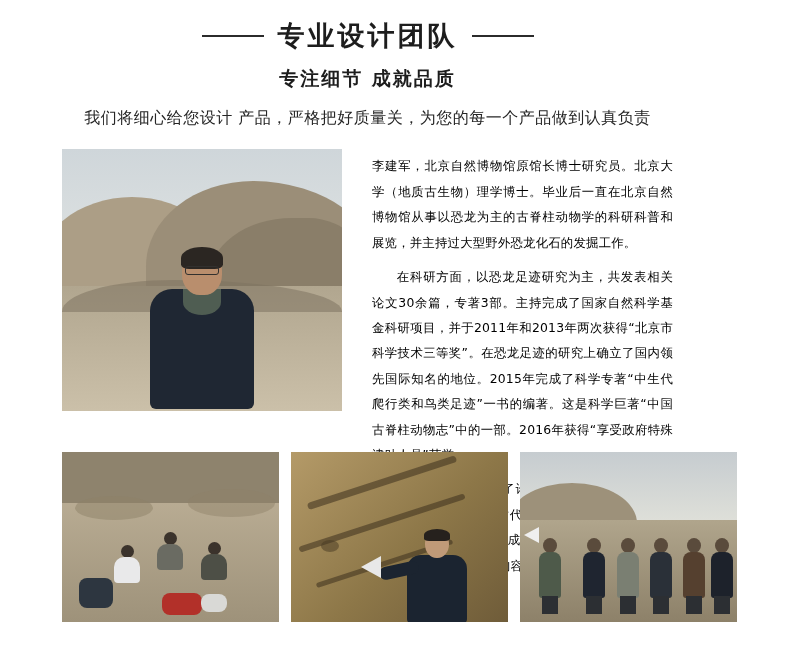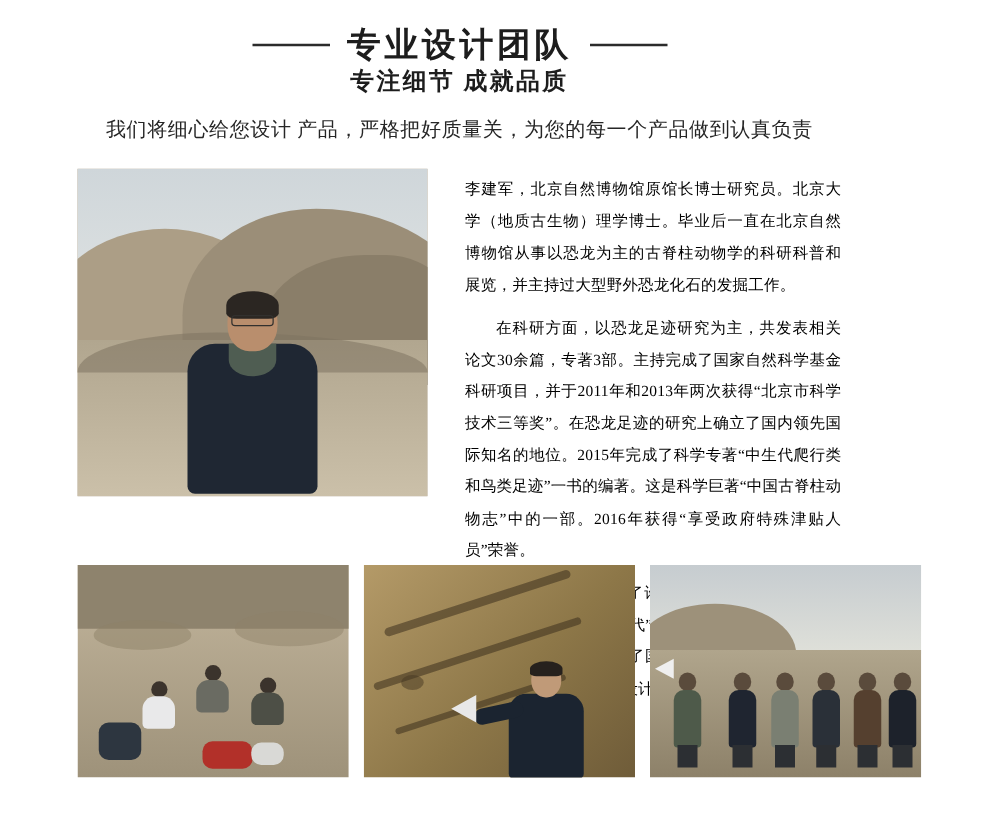--- a/index.html
+++ b/index.html
@@ -12,21 +12,20 @@
     font-family: "DejaVu Sans", "Liberation Sans", sans-serif;
     color: #222;
     overflow: hidden;
   }
 
   .page {
     position: relative;
     width: 735px;
     height: 652px;
     background: #fff;
-    font-family: Liberation Serif, serif;
   }
 
   
   .header {
     padding-top: 20px;
     text-align: center;
   }
 
   .title-row {
     display: flex;
@@ -43,20 +42,21 @@
 
   .main-title {
     font-size: 27px;
     font-weight: bold;
     letter-spacing: 3px;
     color: #1d1d1d;
     line-height: 1.2;
   }
 
   .sub-title {
+    margin-top: 14px;
     font-size: 19px;
     font-weight: bold;
     letter-spacing: 2px;
     color: #1d1d1d;
   }
 
   .tag-line {
     margin-top: 16px;
     font-size: 16px;
     letter-spacing: 0.5px;

